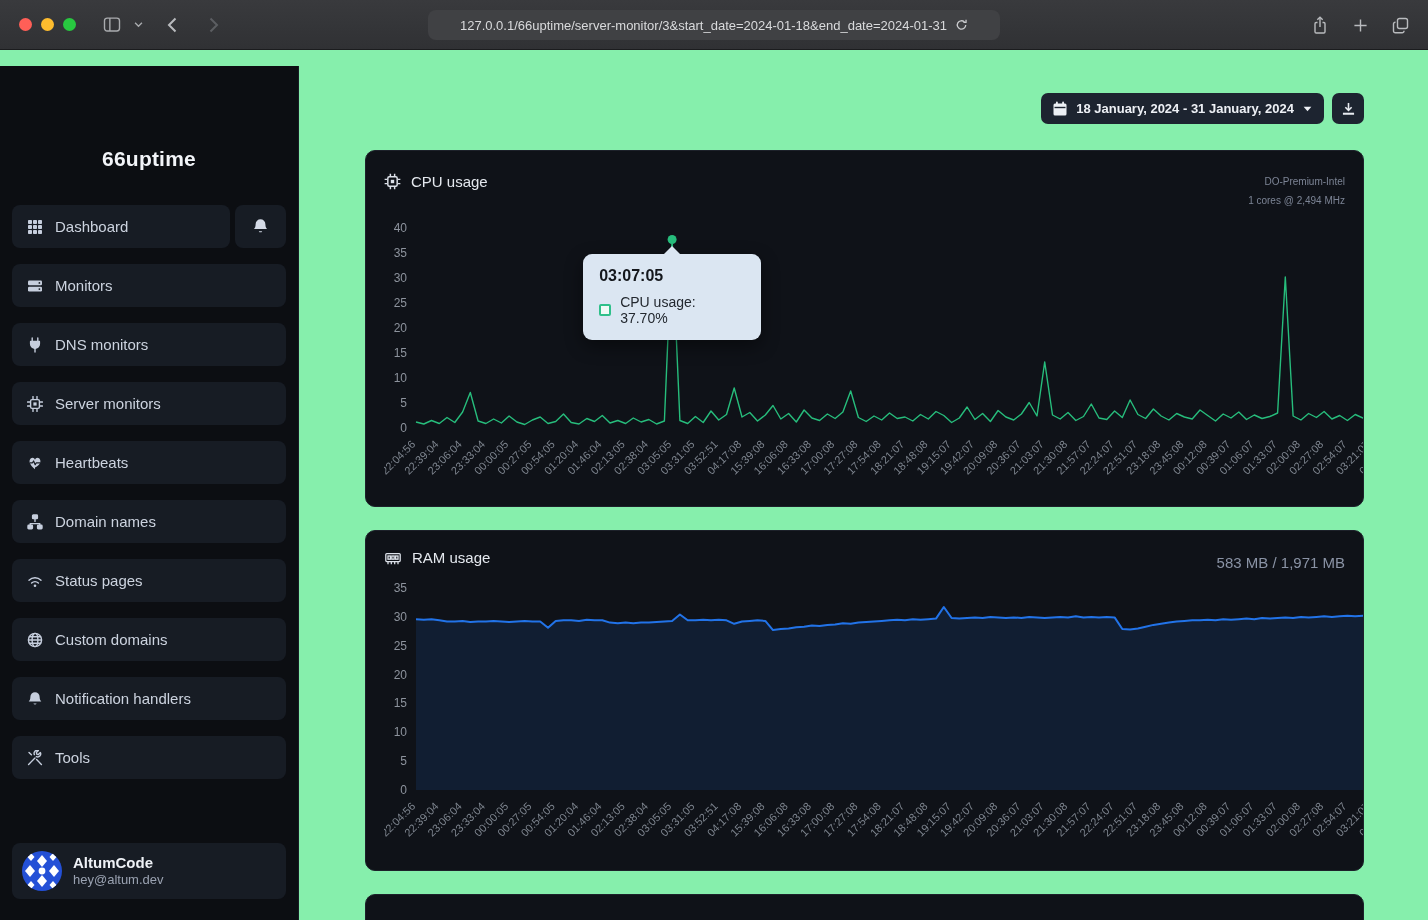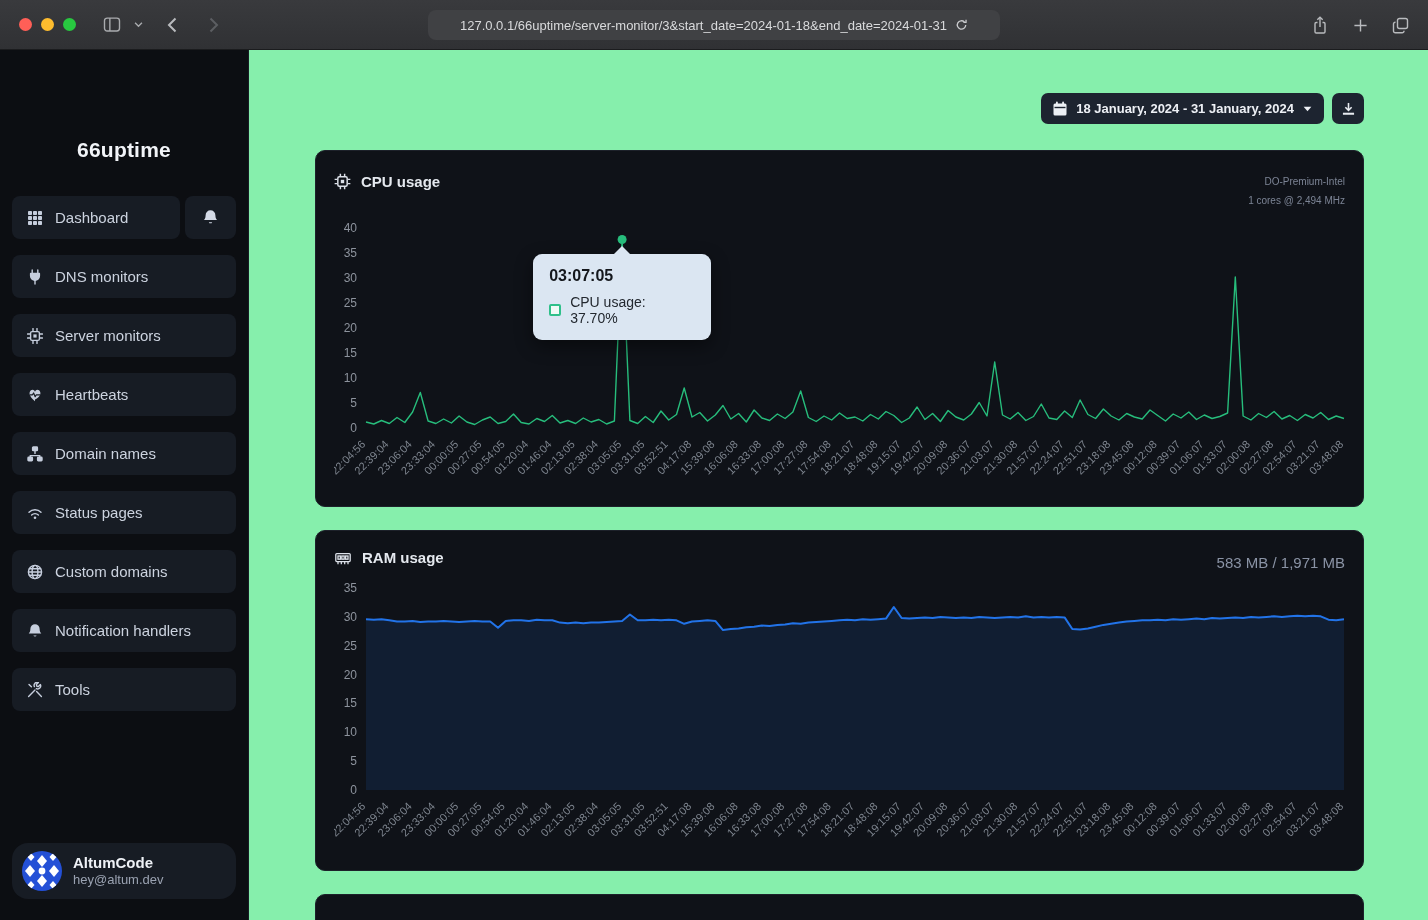--- a/index.html
+++ b/index.html
@@ -13,44 +13,44 @@
   .light { width:13px; height:13px; border-radius:50%; }
   .nav-ic { color:#a9abae; display:flex; align-items:center; justify-content:center; width:28px; height:28px; border-radius:6px; }
   .nav-ic svg { display:block; }
   .nav-ic.dim { color:#5c5e62; }
   .toolbar-left { display:flex; align-items:center; gap:4px; margin-left:22px; }
   .url-pill { position:absolute; left:428px; top:10px; width:572px; height:30px; background:#404144; border-radius:8px; display:flex; align-items:center; justify-content:center; gap:8px; color:#d9dadc; font-size:13px; }
   .toolbar-right { position:absolute; right:14px; top:0; height:50px; display:flex; align-items:center; gap:12px; }
 
   
   .app { display:flex; height:870px; }
-  .sidebar { width:249px; background:#0c0e12; border-right:1px solid #191d24; position:relative; flex:none; padding:16px 12px; }
+  .sidebar { width:299px; background:#0c0e12; border-right:1px solid #191d24; position:relative; flex:none; padding:9px 12px;margin-top:16px; }
   .logo { text-align:center; margin-top:72px; color:#f2f4f8; font-size:21px; font-weight:600; letter-spacing:.2px; }
   .nav { margin-top:34px; }
   .nav-row { display:flex; gap:5px; margin-bottom:16px; }
   .side-item { display:flex; align-items:center; gap:12px; height:43px; background:#171c24; border-radius:8px; padding:0 14px; color:#ccd3df; font-size:15px; flex:1; cursor:default; }
   .side-item .ic { width:17px; display:flex; justify-content:center; color:#c6cedd; }
   .bell-btn { width:51px; height:43px; background:#171c24; border-radius:8px; display:flex; align-items:center; justify-content:center; color:#d4dae6; flex:none; }
-  .user-card { position:absolute; left:12px; right:12px; bottom:21px; height:56px; background:#171c24; border-radius:16px; display:flex; align-items:center; padding:0 10px; gap:11px; }
+  .user-card { position:absolute; left:12px; right:12px; bottom:21px; height:56px; background:#171c24; border-radius:8px; display:flex; align-items:center; padding:0 10px; gap:11px; }
   .user-name { color:#eef1f6; font-size:15px; font-weight:600; line-height:1.25; }
   .user-email { color:#9aa2b1; font-size:13px; line-height:1.25; }
 
   
   .main { flex:1; padding:0 64px 0 66px; overflow:hidden; }
   .date-row { margin-top:43px; display:flex; justify-content:flex-end; gap:8px; }
   .date-btn { height:31px; background:#1d2430; border-radius:7px; display:flex; align-items:center; gap:9px; padding:0 12px; color:#edf0f5; font-size:13px; font-weight:600; }
   .dl-btn { width:32px; height:31px; background:#1d2430; border-radius:7px; display:flex; align-items:center; justify-content:center; color:#e8ebf1; }
 
   .card { background:#0f1218; border:1px solid #1d212a; border-radius:10px; margin-top:26px; padding:0 18px; overflow:hidden; }
   .card.ram { margin-top:23px; }
   .card.stub { margin-top:23px; height:60px; }
   .card-head { display:flex; justify-content:space-between; align-items:flex-start; }
   .card-head.cpu-head { padding-top:22px; height:63px; }
   .card-head.ram-head { padding-top:18px; height:43px; }
-  .card-title { display:flex; align-items:center; gap:10px; color:#e4e8ee; font-size:15px; font-weight:700; }
+  .card-title { display:flex; align-items:center; gap:10px; color:#e4e8ee; font-size:15px; font-weight:400; }
   .card-title .ic { color:#dde2ea; display:flex; }
   .card-meta { text-align:right; color:#7c8495; font-size:10px; line-height:1.85; }
   .card-meta.big { font-size:15px; color:#8a93a5; }
 
   .chart { position:relative; }
   .chart.cpu { height:292px; }
   .chart.ram { height:296px; }
   .svgbox { position:absolute; inset:0; }
 
   
@@ -148,20 +148,33 @@
               </span>
               <span>Dashboard</span>
             </div>
             <div class="bell-btn">
               <span style="display:flex">
                 <svg width="17" height="17" viewBox="0 0 16 16" fill="currentColor">
                   <path d="M8 1.2a4.6 4.6 0 0 1 4.6 4.6c0 2.9 1 3.9 1.7 4.6H1.7c.7-.7 1.7-1.7 1.7-4.6A4.6 4.6 0 0 1 8 1.2z"></path>
                   <path d="M6.4 12.4a1.7 1.7 0 0 0 3.2 0z"></path>
                 </svg>
               </span>
+            </div>
+          </div>
+          <div class="nav-row">
+            <div class="side-item">
+              <span class="ic">
+                <svg width="16" height="16" viewBox="0 0 16 16" fill="currentColor">
+                  <rect x="1" y="2.6" width="14" height="4.6" rx="1.2"></rect>
+                  <rect x="1" y="8.8" width="14" height="4.6" rx="1.2"></rect>
+                  <circle cx="12.4" cy="4.9" r="0.9" fill="#171c24"></circle>
+                  <circle cx="12.4" cy="11.1" r="0.9" fill="#171c24"></circle>
+                </svg>
+              </span>
+              <span>Monitors</span>
             </div>
           </div>
           <div class="nav-row">
             <div class="side-item">
               <span class="ic">
                 <svg width="16" height="16" viewBox="0 0 16 16" fill="none" stroke="currentColor" stroke-width="1.4" stroke-linecap="round" stroke-linejoin="round">
                   <path d="M5.2 1v3.4M10.8 1v3.4"></path>
                   <path d="M3.6 4.4h8.8v2.4a4.4 4.4 0 0 1-8.8 0z" fill="currentColor"></path>
                   <path d="M8 11.2V15"></path>
                 </svg>

